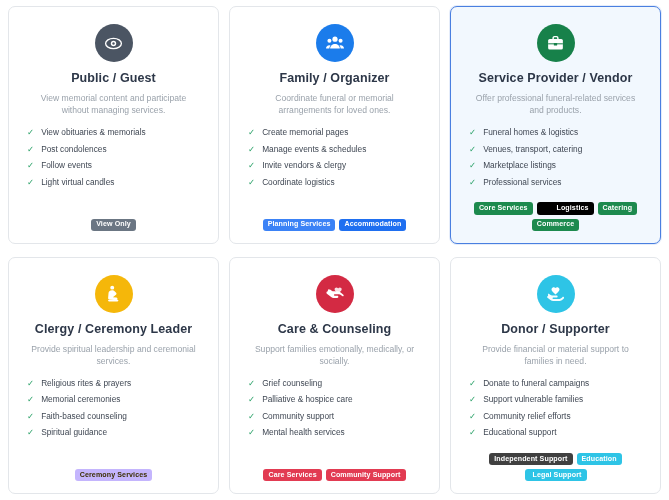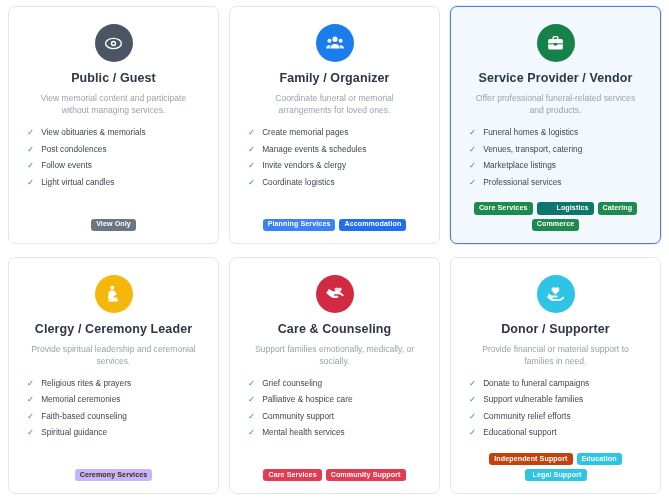--- a/index.html
+++ b/index.html
@@ -201,21 +201,21 @@
             <span class="check-icon">✓</span>
             <span>Marketplace listings</span>
           </li>
           <li class="feature-item">
             <span class="check-icon">✓</span>
             <span>Professional services</span>
           </li>
         </ul>
         <div class="badge-row">
           <span class="badge" style="background: rgb(29, 138, 78);">Core Services</span>
-          <span class="badge" style="background: #0f766e; padding-left: 20px;">Logistics</span>
+          <span class="badge" style="background: #000000; padding-left: 20px;">Logistics</span>
           <span class="badge" style="background: rgb(29, 138, 78);">Catering</span>
           <span class="badge" style="background: rgb(29, 138, 78);">Commerce</span>
         </div>
       </div>
       <div class="role-card">
         <div class="icon-circle" style="background: rgb(245, 183, 10);">
           <svg width="19" height="19" viewBox="0 0 24 24" fill="#fff">
             <circle cx="10.4" cy="4.6" r="2.5"></circle>
             <path d="M8.3 8.1c-1.5.5-2.5 1.9-2.6 3.5l-.5 6.2c-.07.9.5 1.6 1.4 1.7l8.6.9c.9.1 1.7-.5 1.8-1.4.1-.9-.5-1.7-1.4-1.8l-4.4-.5 3.9-3.2c.8-.6.9-1.8.2-2.5l-2.6-2.6c-.6-.6-1.5-.8-2.3-.5z"></path>
             <path d="M6.2 19.8h10.9c.6 0 1.1.5 1.1 1.1s-.5 1.1-1.1 1.1H6.2c-.6 0-1.1-.5-1.1-1.1s.5-1.1 1.1-1.1z"></path>
@@ -298,20 +298,20 @@
           <li class="feature-item">
             <span class="check-icon">✓</span>
             <span>Community relief efforts</span>
           </li>
           <li class="feature-item">
             <span class="check-icon">✓</span>
             <span>Educational support</span>
           </li>
         </ul>
         <div class="badge-row">
-          <span class="badge" style="background: #c2410c;">Independent Support</span>
+          <span class="badge" style="background: #404040;">Independent Support</span>
           <span class="badge" style="background: rgb(46, 196, 230);">Education</span>
           <span class="badge" style="background: rgb(46, 196, 230); padding-left: 8px;">Legal Support</span>
         </div>
       </div>
     </div>
 
 </div>
 
 </body></html>

